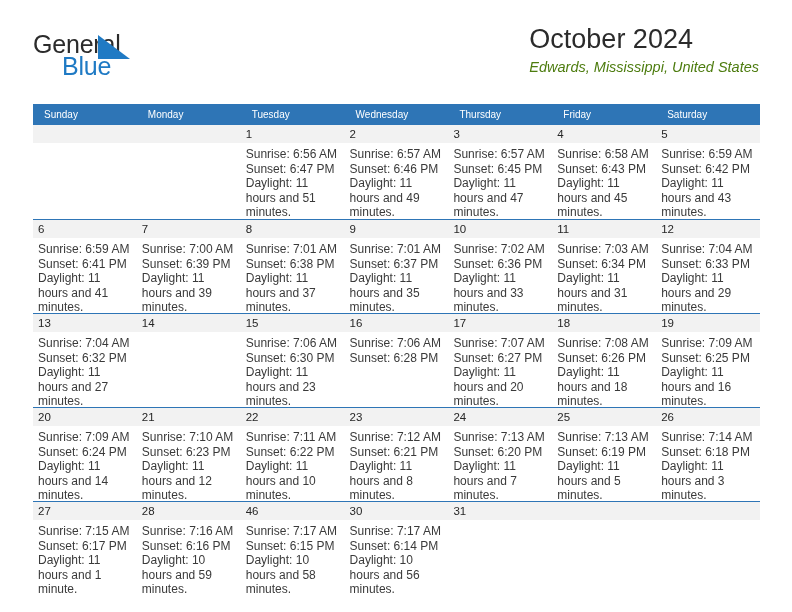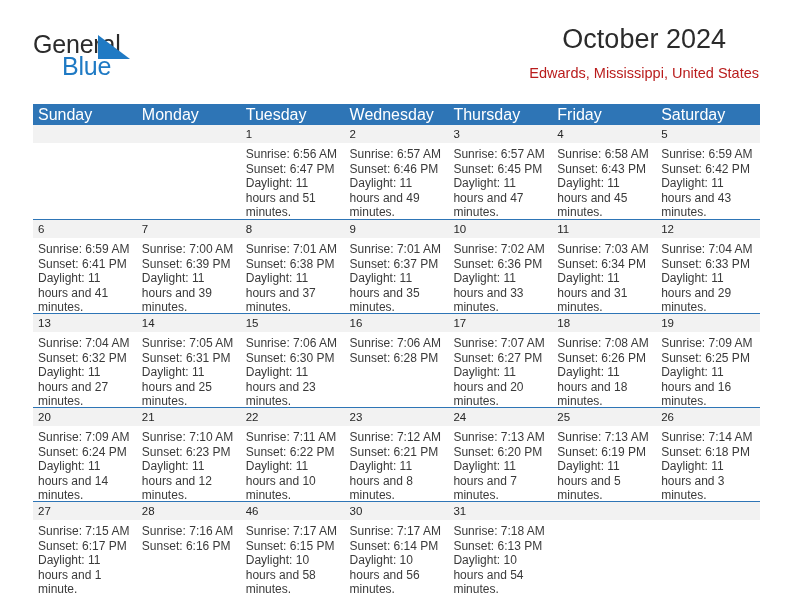--- a/index.html
+++ b/index.html
@@ -60,56 +60,56 @@
     top: 3px;
     width: 36px;
     height: 28px;
   }
   .brand-mark svg { display: block; }
 
   .title-wrap {
     position: absolute;
     right: 0;
     top: 0;
-    text-align: center;
+    text-align: left;
   }
   .cal-title {
     font-size: 27px;
     color: #2b2b2b;
     line-height: 34px;
     white-space: nowrap;
     font-weight: normal;
     margin: 0;
   }
   .cal-subtitle {
     font-size: 14.5px;
-    color: #b91c1c;
+    color: #4d7c0f;
     line-height: 22px;
-    margin-top: 6px;
     white-space: nowrap;
+    font-style: italic;
   }
 
   
   .calendar {
     position: absolute;
     left: 33px;
     top: 104px;
     width: 727px;
   }
   .weekday-row {
     display: flex;
     background: #2e75b6;
     height: 21px;
   }
   .weekday {
     flex: 1 1 0;
     color: #ffffff;
-    font-size: 16px;
+    font-size: 10px;
     line-height: 21px;
-    padding-left: 5px;
+    padding-left: 11px;
     box-sizing: border-box;
     white-space: nowrap;
   }
 
   .week-row {
     display: flex;
     border-top: 1px solid #2e75b6;
     height: 94px;
     box-sizing: border-box;
   }
@@ -328,25 +328,20 @@
             <div class="day-info">
               <div>Sunrise: 7:04 AM</div>
               <div>Sunset: 6:32 PM</div>
               <div class="daylight">Daylight: 11 hours and 27 minutes.</div>
             </div>
           </div>
           <div class="day-cell">
             <div class="day-number-band">
               <span class="day-number">14</span>
             </div>
-            <div class="day-info">
-              <div>Sunrise: 7:05 AM</div>
-              <div>Sunset: 6:31 PM</div>
-              <div class="daylight">Daylight: 11 hours and 25 minutes.</div>
-            </div>
           </div>
           <div class="day-cell">
             <div class="day-number-band">
               <span class="day-number">15</span>
             </div>
             <div class="day-info">
               <div>Sunrise: 7:06 AM</div>
               <div>Sunset: 6:30 PM</div>
               <div class="daylight">Daylight: 11 hours and 23 minutes.</div>
             </div>
@@ -474,20 +469,21 @@
               <div class="daylight">Daylight: 11 hours and 1 minute.</div>
             </div>
           </div>
           <div class="day-cell">
             <div class="day-number-band">
               <span class="day-number">28</span>
             </div>
             <div class="day-info">
               <div>Sunrise: 7:16 AM</div>
               <div>Sunset: 6:16 PM</div>
+              <div class="daylight">Daylight: 10 hours and 59 minutes.</div>
             </div>
           </div>
           <div class="day-cell">
             <div class="day-number-band">
               <span class="day-number">46</span>
             </div>
             <div class="day-info">
               <div>Sunrise: 7:17 AM</div>
               <div>Sunset: 6:15 PM</div>
               <div class="daylight">Daylight: 10 hours and 58 minutes.</div>
@@ -500,25 +496,20 @@
             <div class="day-info">
               <div>Sunrise: 7:17 AM</div>
               <div>Sunset: 6:14 PM</div>
               <div class="daylight">Daylight: 10 hours and 56 minutes.</div>
             </div>
           </div>
           <div class="day-cell">
             <div class="day-number-band">
               <span class="day-number">31</span>
             </div>
-            <div class="day-info">
-              <div>Sunrise: 7:18 AM</div>
-              <div>Sunset: 6:13 PM</div>
-              <div class="daylight">Daylight: 10 hours and 54 minutes.</div>
-            </div>
           </div>
           <div class="day-cell empty">
             <div class="day-number-band">
               <span class="day-number"></span>
             </div>
           </div>
           <div class="day-cell empty">
             <div class="day-number-band">
               <span class="day-number"></span>
             </div>

